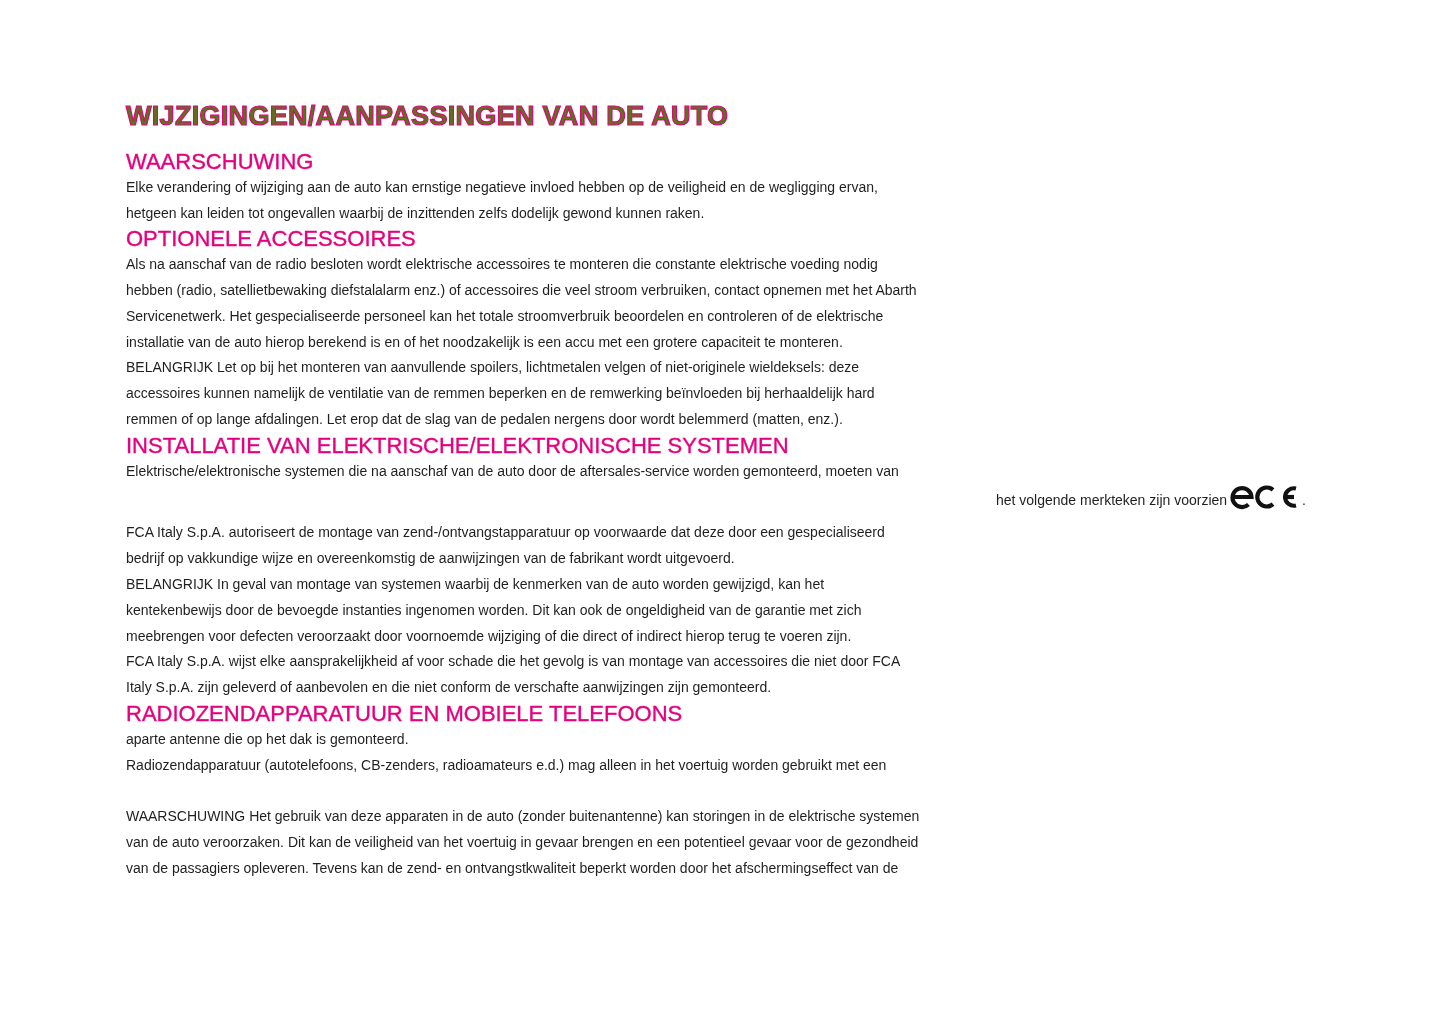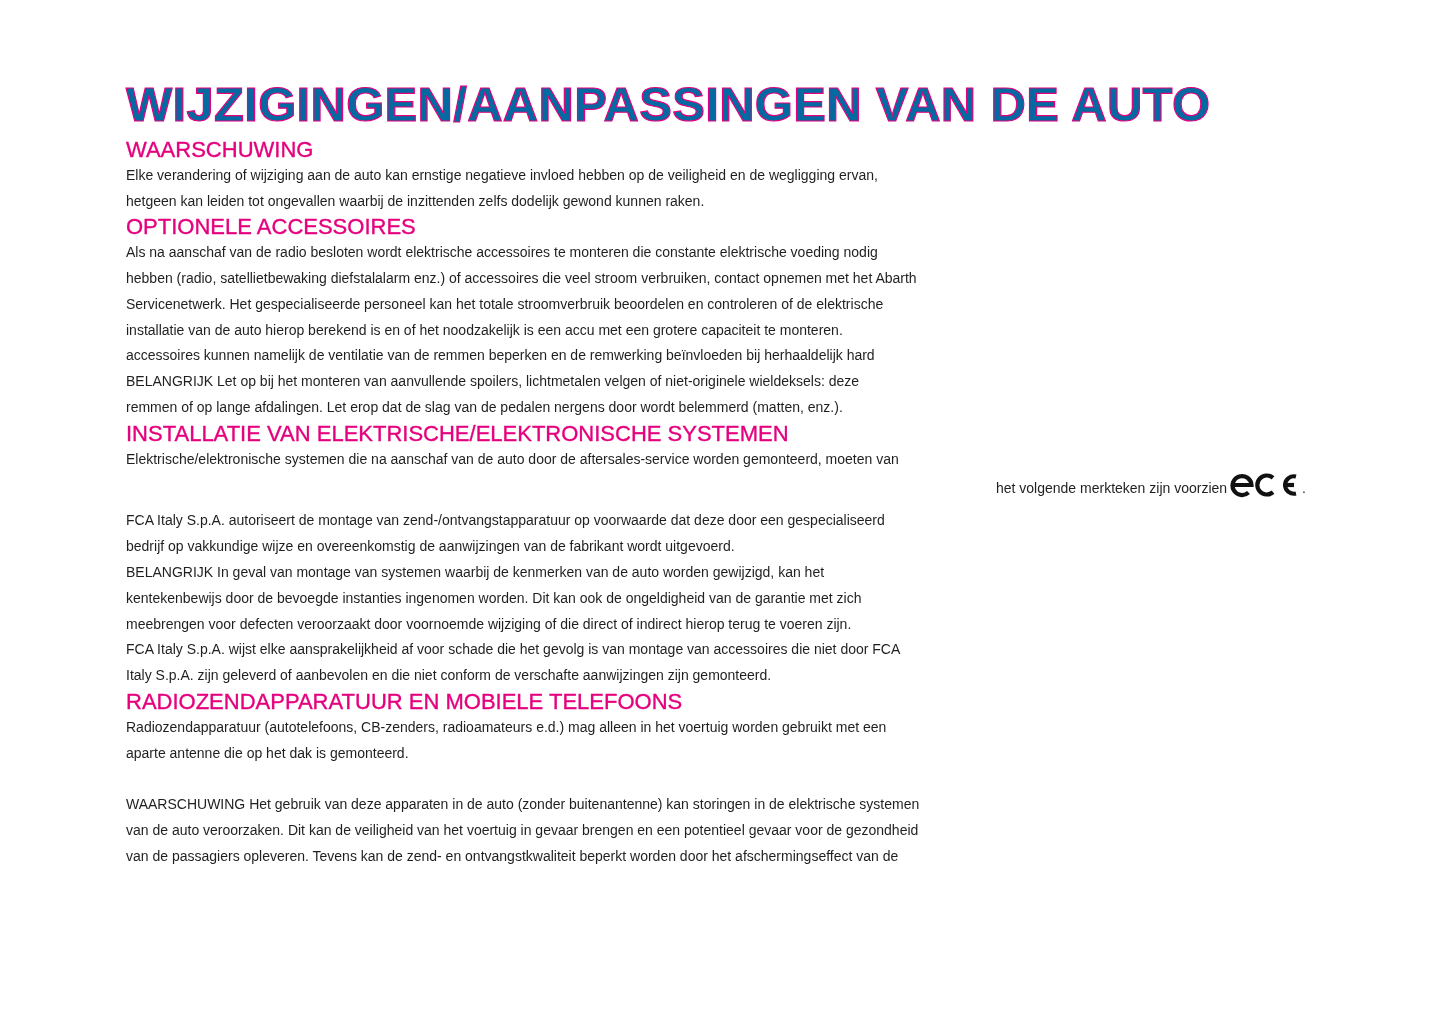--- a/index.html
+++ b/index.html
@@ -1,20 +1,20 @@
 <!DOCTYPE html>
 <html><head>
 <meta charset="utf-8">
 <style>
   html, body { margin: 0; padding: 0; background: #ffffff; }
   body { width: 1445px; height: 1019px; position: relative; overflow: hidden;
          font-family: "Liberation Sans", "DejaVu Sans", sans-serif; color: #1a1a1a; }
   .page { position: absolute; left: 126px; top: 82px; width: 1180px; }
-  .title { font-family: "Liberation Sans", sans-serif; font-weight: 900; font-size: 49px;
-           color: #0369a1; letter-spacing: 0.3px; line-height: 44px; margin: 0 0 11px 0;
+  .title { font-family: "Liberation Sans", sans-serif; font-weight: 900; font-size: 27px;
+           color: #4d7c0f; letter-spacing: 0.3px; line-height: 44px; margin: 12px 0 11px 0;
            -webkit-text-stroke: 1.2px #e5007e; white-space: nowrap; }
   .h2 { font-size: 22px; line-height: 25.8px; color: #e5007e; margin: 0;
         font-weight: normal; white-space: nowrap; -webkit-text-stroke: 0.35px #e5007e; }
   .p { font-size: 14px; line-height: 25.8px; margin: 0; color: #1f1f1f; }
   .line { display: block; white-space: nowrap; }
   .gap { height: 26px; }
   .ece { display: inline-block; vertical-align: -5px; margin-left: 3px; }
 </style>
 </head>
 <body>
@@ -32,22 +32,22 @@
 
   <section>
     <h2 class="h2">OPTIONELE ACCESSOIRES</h2>
     <p class="p">
       <span class="line">Als na aanschaf van de radio besloten wordt elektrische accessoires te monteren die constante elektrische voeding nodig</span>
       <span class="line">hebben (radio, satellietbewaking diefstalalarm enz.) of accessoires die veel stroom verbruiken, contact opnemen met het Abarth</span>
       <span class="line">Servicenetwerk. Het gespecialiseerde personeel kan het totale stroomverbruik beoordelen en controleren of de elektrische</span>
       <span class="line">installatie van de auto hierop berekend is en of het noodzakelijk is een accu met een grotere capaciteit te monteren.</span>
     </p>
     <p class="p">
+      <span class="line">BELANGRIJK Let op bij het monteren van aanvullende spoilers, lichtmetalen velgen of niet-originele wieldeksels: deze</span>
       <span class="line">accessoires kunnen namelijk de ventilatie van de remmen beperken en de remwerking beïnvloeden bij herhaaldelijk hard</span>
-      <span class="line">BELANGRIJK Let op bij het monteren van aanvullende spoilers, lichtmetalen velgen of niet-originele wieldeksels: deze</span>
       <span class="line">remmen of op lange afdalingen. Let erop dat de slag van de pedalen nergens door wordt belemmerd (matten, enz.).</span>
     </p>
   </section>
 
   <section>
     <h2 class="h2">INSTALLATIE VAN ELEKTRISCHE/ELEKTRONISCHE SYSTEMEN</h2>
     <p class="p">
       <span class="line">Elektrische/elektronische systemen die na aanschaf van de auto door de aftersales-service worden gemonteerd, moeten van</span>
       <span class="line" style="line-height:30px;text-align:right;"><span>het volgende merkteken zijn voorzien</span><span class="ece"><svg width="72" height="26" viewBox="0 0 72 26">
               <g fill="none" stroke="#111" stroke-width="4.2" stroke-linecap="butt">
@@ -69,22 +69,22 @@
     </p>
     <p class="p">
       <span class="line">FCA Italy S.p.A. wijst elke aansprakelijkheid af voor schade die het gevolg is van montage van accessoires die niet door FCA</span>
       <span class="line">Italy S.p.A. zijn geleverd of aanbevolen en die niet conform de verschafte aanwijzingen zijn gemonteerd.</span>
     </p>
   </section>
 
   <section>
     <h2 class="h2">RADIOZENDAPPARATUUR EN MOBIELE TELEFOONS</h2>
     <p class="p">
+      <span class="line">aparte antenne die op het dak is gemonteerd.</span>
       <span class="line">Radiozendapparatuur (autotelefoons, CB-zenders, radioamateurs e.d.) mag alleen in het voertuig worden gebruikt met een</span>
-      <span class="line">aparte antenne die op het dak is gemonteerd.</span>
     </p>
     <div class="gap"></div>
     <p class="p">
       <span class="line">WAARSCHUWING Het gebruik van deze apparaten in de auto (zonder buitenantenne) kan storingen in de elektrische systemen</span>
       <span class="line">van de auto veroorzaken. Dit kan de veiligheid van het voertuig in gevaar brengen en een potentieel gevaar voor de gezondheid</span>
       <span class="line">van de passagiers opleveren. Tevens kan de zend- en ontvangstkwaliteit beperkt worden door het afschermingseffect van de</span>
     </p>
   </section>
 </div>
 

